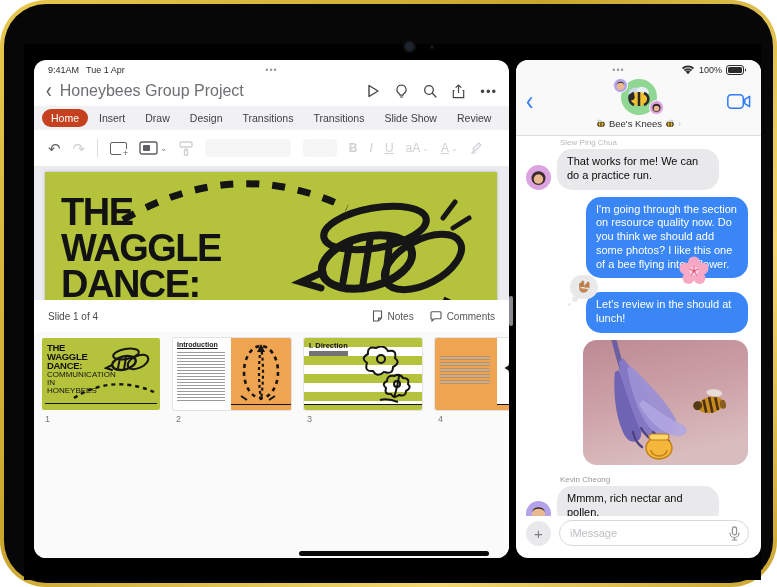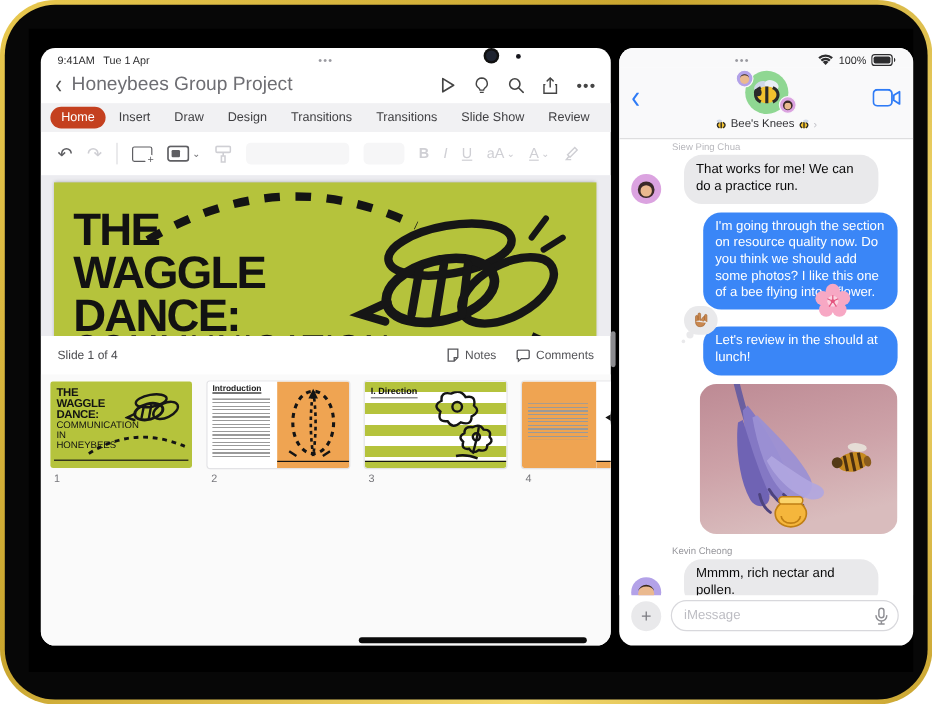--- a/index.html
+++ b/index.html
@@ -5,21 +5,21 @@
   html,body{margin:0;padding:0;background:#fff;width:777px;height:587px;overflow:hidden;
     font-family:"Liberation Sans","DejaVu Sans",sans-serif;-webkit-font-smoothing:antialiased;}
   *{box-sizing:border-box;}
   
   .device{position:absolute;left:0;top:0;width:777px;height:587px;border-radius:46px;
     background:linear-gradient(135deg,#e8c84f,#c9a52e 40%,#f2d86e 75%,#caa530);padding:4px;}
   .bezel{position:absolute;inset:4px;background:#070707;border-radius:42px;}
   .camera{position:absolute;left:401px;top:38px;width:9px;height:9px;border-radius:50%;
     background:#1e2330;box-shadow:0 0 0 2px #101010;}
   .camera-dot{position:absolute;left:426px;top:41px;width:4px;height:4px;border-radius:50%;background:#15151c;}
-  .screen{position:absolute;left:20px;top:20px;width:737px;height:536px;background:#000;}
+  .screen{position:absolute;left:20px;top:40px;width:737px;height:536px;background:#000;}
   .home-indicator{position:absolute;left:275px;top:507px;width:190px;height:5px;border-radius:3px;background:#0a0a0a;z-index:60;}
   .divider-handle{position:absolute;left:485px;top:252px;width:4px;height:30px;border-radius:2px;background:#8b8b8f;z-index:50;}
   
   .win{position:absolute;top:16px;height:498px;background:#fff;border-radius:12px;overflow:hidden;display:flex;flex-direction:column;}
   .win-left{left:10px;width:475px;}
   .win-right{left:492px;width:245px;}
   .statusrow{height:16px;display:flex;align-items:center;padding:4px 14px 0 14px;font-size:9px;color:#2c2c2e;position:relative;flex:0 0 auto;}
   .statusrow .handle{position:absolute;left:0;right:0;text-align:center;color:#9a9aa0;font-size:9px;letter-spacing:1px;}
   .statusrow .right{margin-left:auto;display:flex;align-items:center;gap:4px;}
   
@@ -61,42 +61,42 @@
   .thumb-num{font-size:9px;color:#77777c;margin:4px 0 0 3px;}
   .t-green{background:#b5c33c;}
   .t1-title{position:absolute;left:5px;top:5px;font-size:9.5px;line-height:.95;font-weight:800;letter-spacing:-.3px;color:#121212;white-space:pre-line;}
   .t1-sub{position:absolute;left:5px;top:33px;font-size:8px;line-height:1;color:#121212;white-space:pre-line;}
   .t1-foot{position:absolute;left:3px;right:3px;bottom:3px;border-top:1px solid #141414;height:4px;}
   .fake-lines{background:repeating-linear-gradient(#9a9a9a 0 1px,transparent 1px 3px);}
   .t2-head{position:absolute;left:4px;top:3px;font-size:7px;font-weight:bold;color:#1a1a1a;text-decoration:underline;}
   .t2-left{position:absolute;left:0;top:0;width:58px;height:72px;background:#fff;}
   .t2-right{position:absolute;right:0;top:0;width:60px;height:72px;background:#efa452;}
   .t3-stripes{position:absolute;inset:0;background:repeating-linear-gradient(#b5c33c 0 9px,#fff 9px 18px);}
-  .t3-head{position:absolute;left:5px;top:3px;font-size:7.5px;font-weight:bold;color:#111;border-bottom:1px solid #737373;padding-bottom:1px;}
+  .t3-head{position:absolute;left:5px;top:3px;font-size:7.5px;font-weight:bold;color:#111;border-bottom:5px solid #737373;padding-bottom:1px;}
   .t4-left{position:absolute;left:0;top:0;width:62px;height:72px;background:#efa452;}
   .t4-right{position:absolute;left:62px;top:0;right:0;height:72px;background:#fff;}
   .t-footbar{position:absolute;left:0;right:0;bottom:0;height:6px;background:#b5c33c;border-top:1px solid #141414;}
   .t-footbar.orange{background:#efa452;}
   
   .msg-header{flex:0 0 auto;height:60px;background:#f9f9fa;border-bottom:1px solid #dededf;position:relative;z-index:5;}
   .msg-back{position:absolute;left:10px;top:14px;font-size:22px;color:#2e7bf6;transform:scaleY(1.25);line-height:1;}
   .avatar-cluster{position:absolute;left:50%;top:2px;transform:translateX(-50%);width:52px;height:40px;}
   .av-big{position:absolute;left:8px;top:1px;width:36px;height:36px;border-radius:50%;background:#8fd792;display:flex;align-items:center;justify-content:center;}
   .av-small{position:absolute;width:15px;height:15px;border-radius:50%;border:1.5px solid #f9f9fa;display:flex;align-items:center;justify-content:center;overflow:hidden;}
   .av-s1{left:0px;top:0px;background:#b3a2e8;}
   .av-s2{right:1px;top:22px;background:#dba3e0;}
   .group-name-row{position:absolute;left:0;right:0;top:42px;display:flex;align-items:center;justify-content:center;gap:3px;font-size:9.5px;color:#303034;}
   .group-chevron{color:#c3c3c8;font-size:9px;}
   .chat{flex:1 1 auto;position:relative;padding:2px 0 0 0;overflow:hidden;background:#fff;}
   .sender-label{font-size:8px;color:#97979c;margin:0 0 2px 44px;}
   .msg-row{display:flex;align-items:flex-end;padding:0 13px 0 10px;margin-bottom:7px;}
   .msg-row.right{justify-content:flex-end;}
   .chat-avatar{width:25px;height:25px;border-radius:50%;margin-right:6px;flex:0 0 auto;display:flex;align-items:center;justify-content:center;overflow:hidden;}
   .bubble{max-width:162px;padding:6px 10px 7px 10px;border-radius:15px;font-size:11px;line-height:1.25;}
-  .bubble.gray{background:#e9e9eb;color:#0a0a0a;margin-left:13px;}
+  .bubble.gray{background:#e9e9eb;color:#0a0a0a;}
   .bubble.blue{background:#3a86f7;color:#fff;}
   .bubble-wrap{position:relative;}
   .sticker-flower{position:absolute;right:38px;bottom:-9px;width:32px;height:32px;}
   .tapback{position:absolute;left:-16px;top:-17px;width:28px;height:24px;background:#e9e9eb;border-radius:12px;display:flex;align-items:center;justify-content:center;}
   .tapback::after{content:"";position:absolute;left:2px;bottom:-3px;width:6px;height:6px;border-radius:50%;background:#e9e9eb;}
   .tapback::before{content:"";position:absolute;left:-2px;bottom:-7px;width:3px;height:3px;border-radius:50%;background:#e9e9eb;}
   .photo-bubble{width:165px;height:125px;border-radius:14px;overflow:hidden;flex:0 0 auto;}
   .composer{flex:0 0 auto;height:42px;display:flex;align-items:center;gap:8px;padding:0 12px 8px 10px;}
   .plus-btn{width:25px;height:25px;border-radius:50%;background:#e9e9eb;color:#7c7c82;font-size:15px;display:flex;align-items:center;justify-content:center;flex:0 0 auto;}
   .imsg-field{flex:1;height:26px;border:1px solid #d8d8dc;border-radius:13px;display:flex;align-items:center;padding:0 8px 0 10px;}

